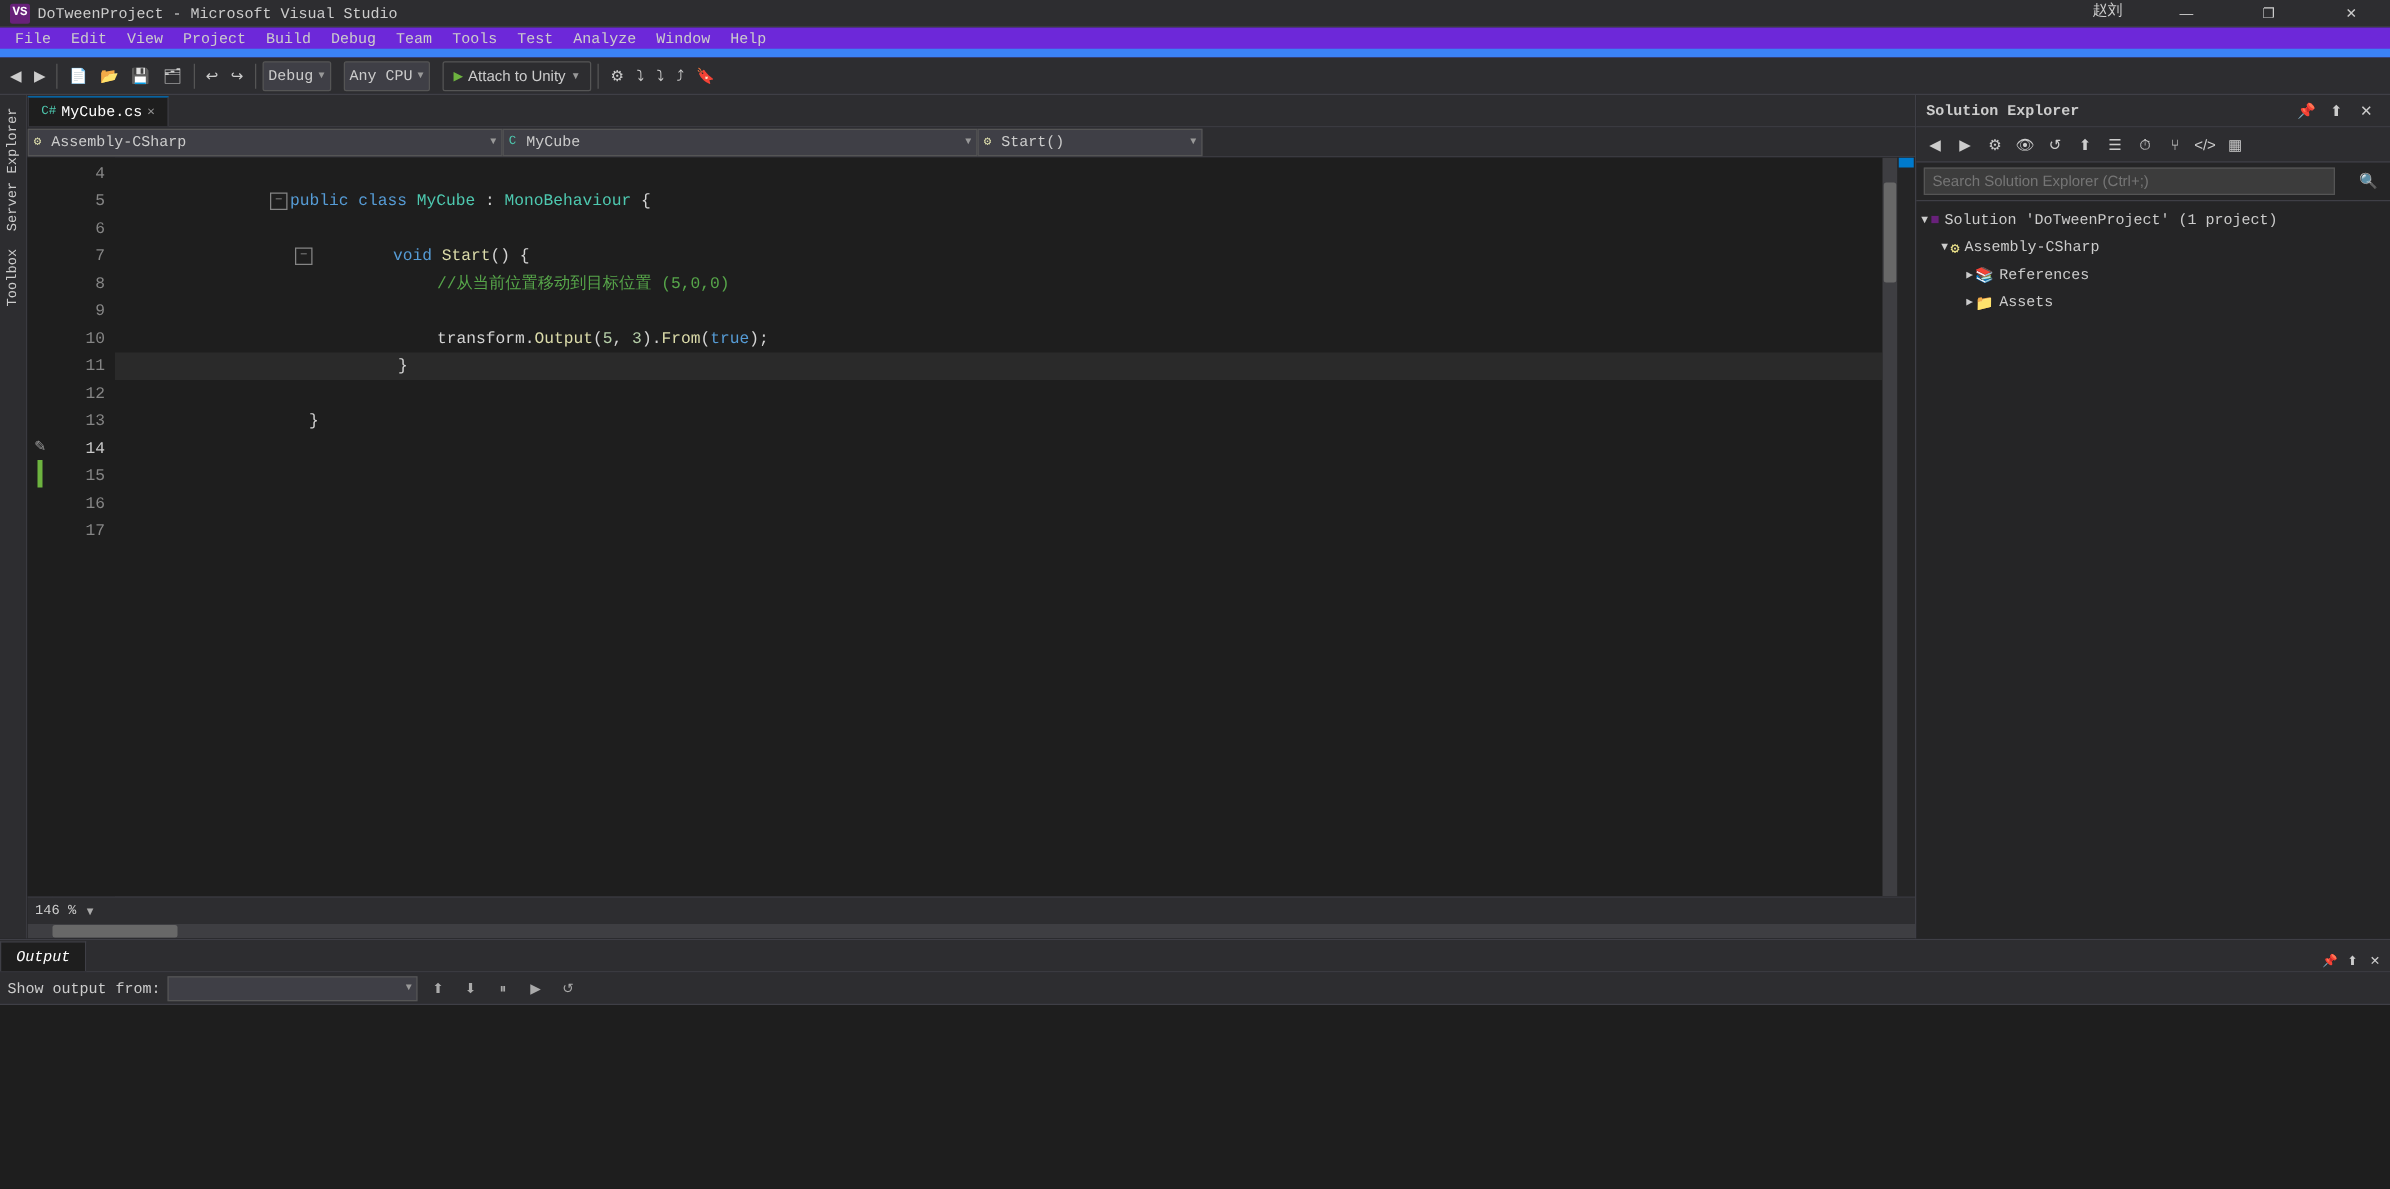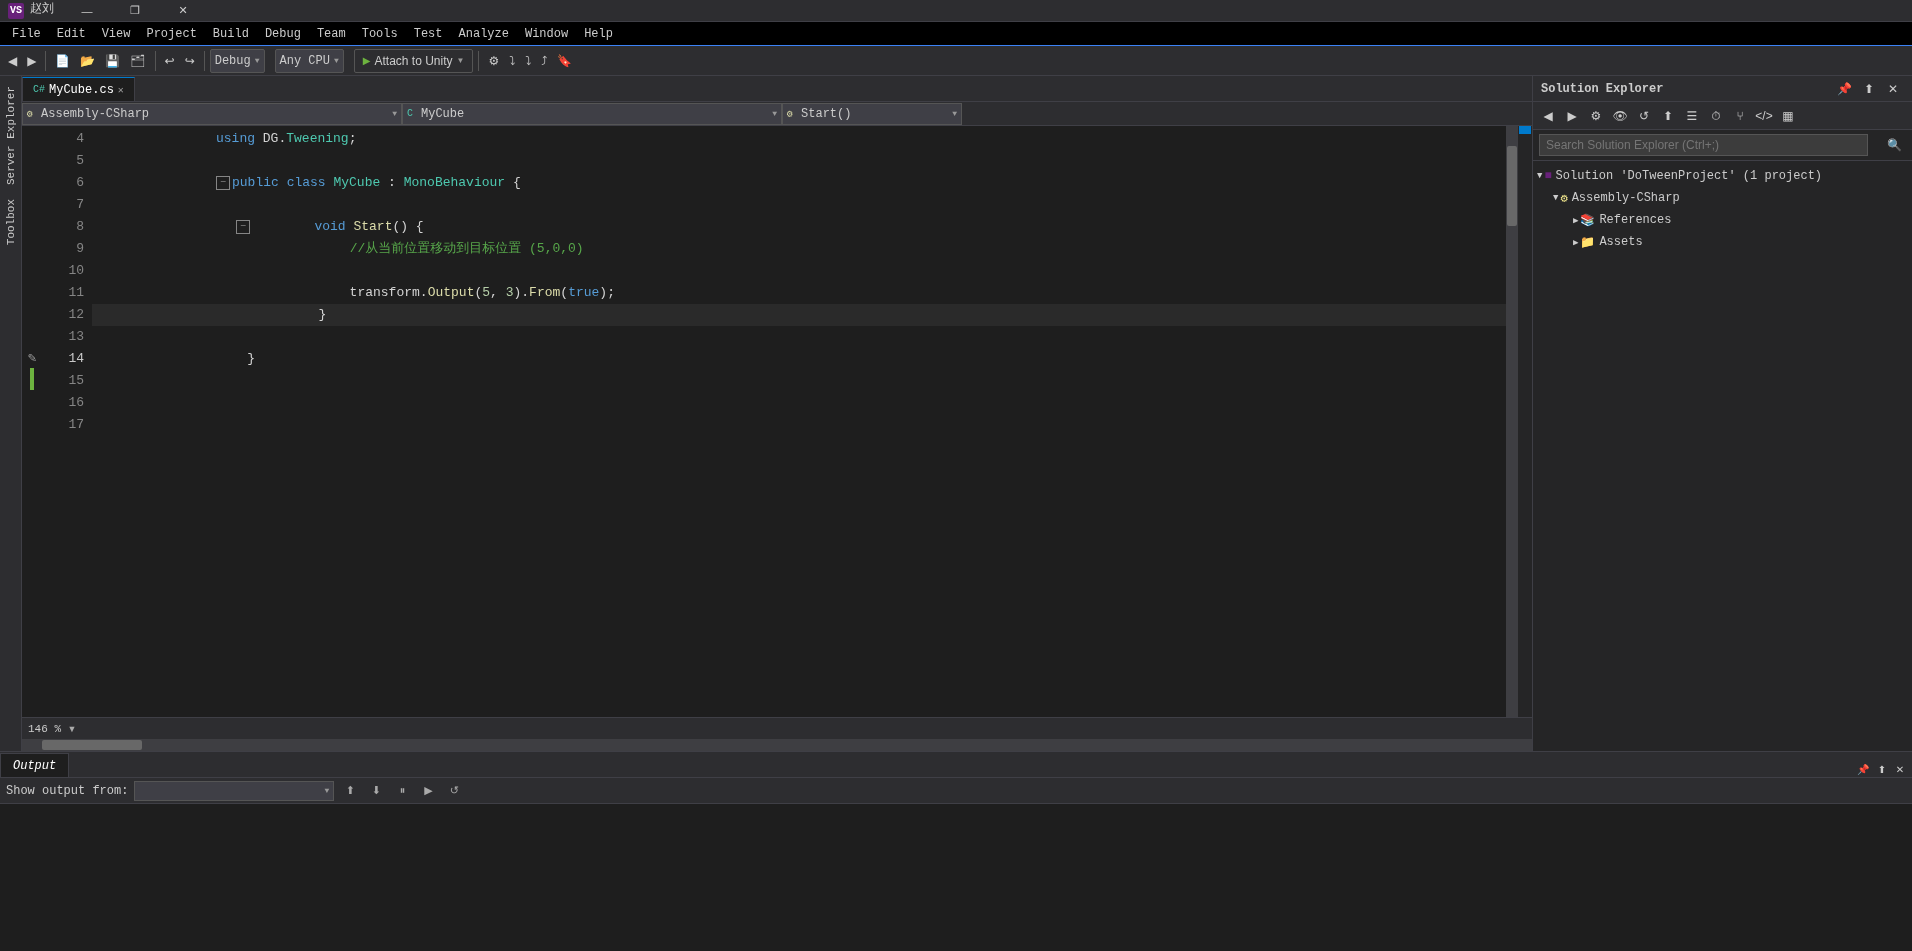--- a/index.html
+++ b/index.html
@@ -30,39 +30,39 @@
       border-radius: 2px;
       margin-right: 6px;
       display: inline-block;
       font-size: 10px;
       color: white;
       text-align: center;
       line-height: 16px;
       font-weight: bold;
     }
     #title-bar .title-text { flex: 1; }
-    #title-bar .window-controls { display: flex; gap: 2px; }
+    #title-bar .window-controls { display: flex; gap: 20px; }
     #title-bar .win-btn {
       width: 46px; height: 22px;
       background: transparent;
       border: none;
       color: #cccccc;
       cursor: pointer;
       font-size: 11px;
       display: flex; align-items: center; justify-content: center;
     }
 
     
     #menu-bar {
-      background: #000000;
+      background: #6d28d9;
       height: 24px;
       display: flex;
       align-items: center;
       padding: 0 4px;
-      border-bottom: 1px solid #3b82f6;
+      border-bottom: 7px solid #3b82f6;
     }
     .menu-item {
       padding: 2px 8px;
       color: #cccccc;
       font-size: 12px;
       cursor: pointer;
       height: 24px;
       display: flex; align-items: center;
     }
 
@@ -478,20 +478,21 @@
     .h-thumb {
       width: 100px; height: 10px;
       background: #686868; border-radius: 2px; margin-left: 20px;
     }
   </style>
 </head>
 <body>
 
 <div id="title-bar">
   <span class="vs-icon">VS</span>
+  <span class="title-text">DoTweenProject - Microsoft Visual Studio</span>
   <div class="window-controls">
     <span style="margin-right:8px;font-size:12px;color:#cccccc;">赵刘</span>
     <button class="win-btn">—</button>
     <button class="win-btn">❐</button>
     <button class="win-btn close">✕</button>
   </div>
 </div>
 
 <div id="menu-bar">
   <span class="menu-item">File</span>
@@ -614,27 +615,20 @@
           <div class="line-num">12</div>
           <div class="line-num">13</div>
           <div class="line-num active">14</div>
           <div class="line-num">15</div>
           <div class="line-num">16</div>
           <div class="line-num">17</div>
         </div>
 
         <div id="code-content">
 
-          <div class="code-line">
-            <span style="display:inline-block;width:120px;"></span>
-            <span class="kw">using</span>
-            <span class="plain"> DG.</span>
-            <span class="type">Tweening</span>
-            <span class="plain">;</span>
-          </div>
 
           <div class="code-line"></div>
 
           <div class="code-line">
             <span style="display:inline-block;width:120px;"></span>
             <span class="collapse-marker">−</span>
             <span class="kw">public</span>
             <span class="plain"> </span>
             <span class="kw">class</span>
             <span class="plain"> </span>

